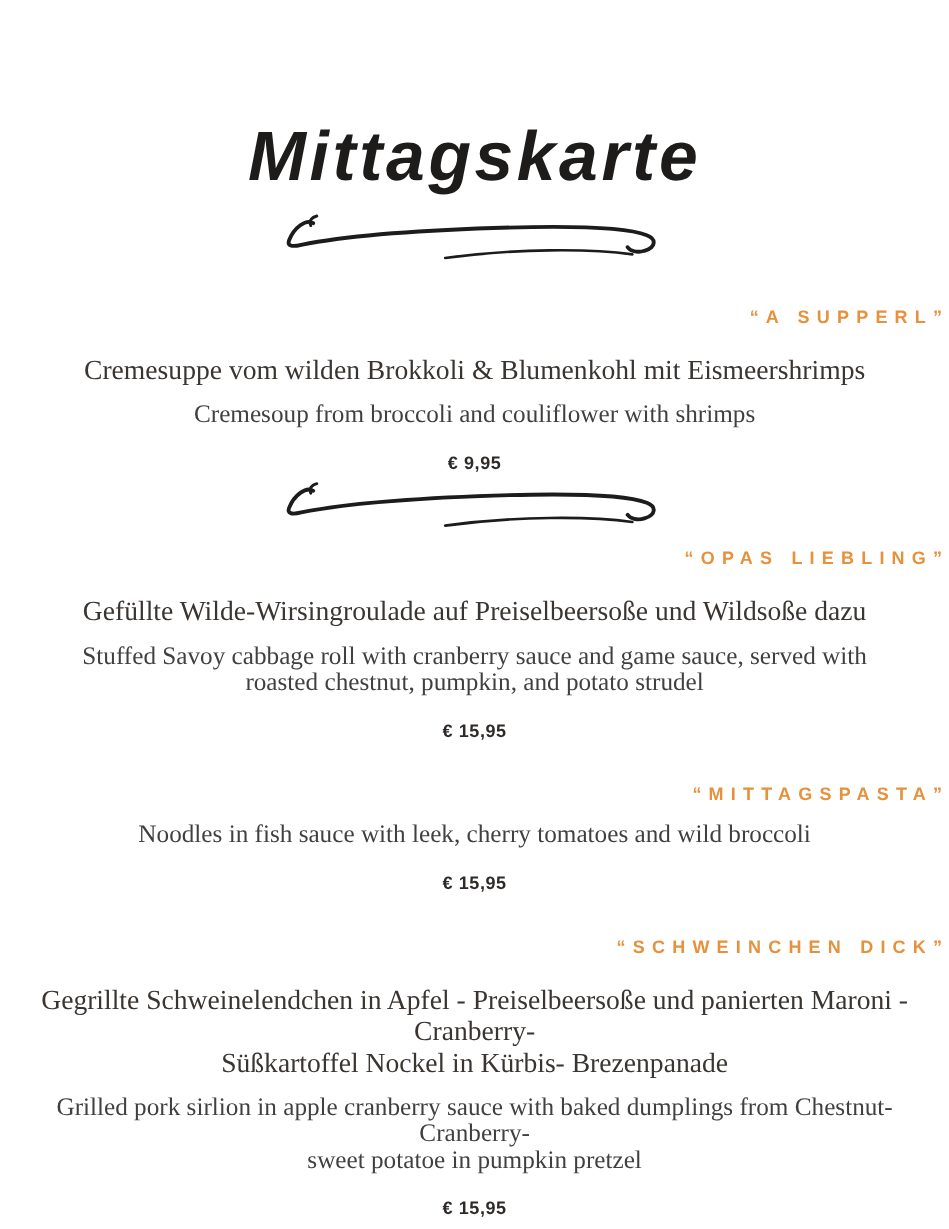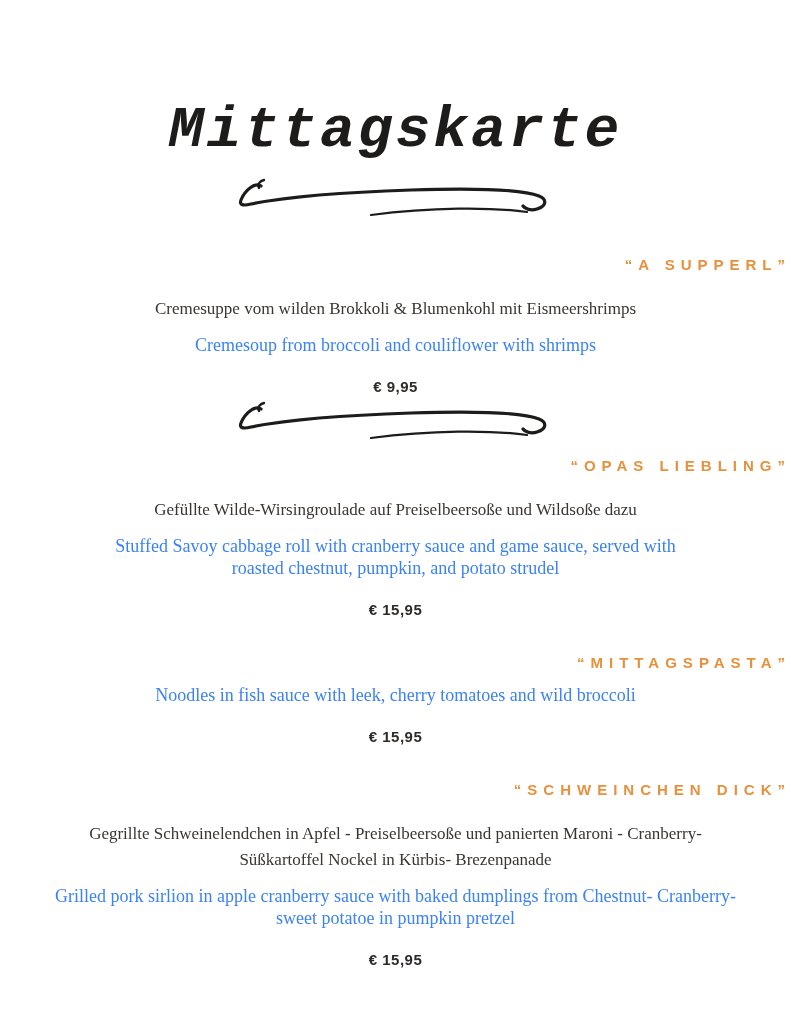--- a/index.html
+++ b/index.html
@@ -13,21 +13,21 @@
     height: 1024px;
     margin: 0 auto;
     background: #ffffff;
     overflow: hidden;
     text-align: center;
     font-family: "Liberation Serif", serif;
   }
   .title {
     margin: 0;
     padding-top: 88px;
-    font-family: Liberation Mono, monospace;
+    font-family: Liberation Sans, sans-serif;
     font-style: italic;
     font-weight: 700;
     font-size: 58px;
     line-height: 86px;
     letter-spacing: 3px;
     color: #1d1c1b;
   }
   .flourish {
     width: 330px;
     margin: 2px auto 0 auto;
@@ -43,29 +43,29 @@
     font-size: 15px;
     line-height: 18px;
     letter-spacing: 6px;
     text-indent: 6px;
     color: #e6913c;
     text-align: right;
   }
   .section-heading.after-flourish { margin-top: 12px; }
   .dish-de {
     margin: 22px 0 0 0;
-    font-size: 17px;
+    font-size: 23px;
     line-height: 26px;
     color: #3a3531;
   }
   .dish-en {
     margin: 12px 0 0 0;
-    font-size: 18px;
+    font-size: 21px;
     line-height: 22px;
-    color: #3b82f6;
+    color: #404040;
   }
   .dish-price {
     margin: 21px 0 0 0;
     font-family: "Liberation Sans", sans-serif;
     font-weight: 700;
     font-size: 15px;
     line-height: 20px;
     letter-spacing: 0.5px;
     color: #2e2a27;
   }

